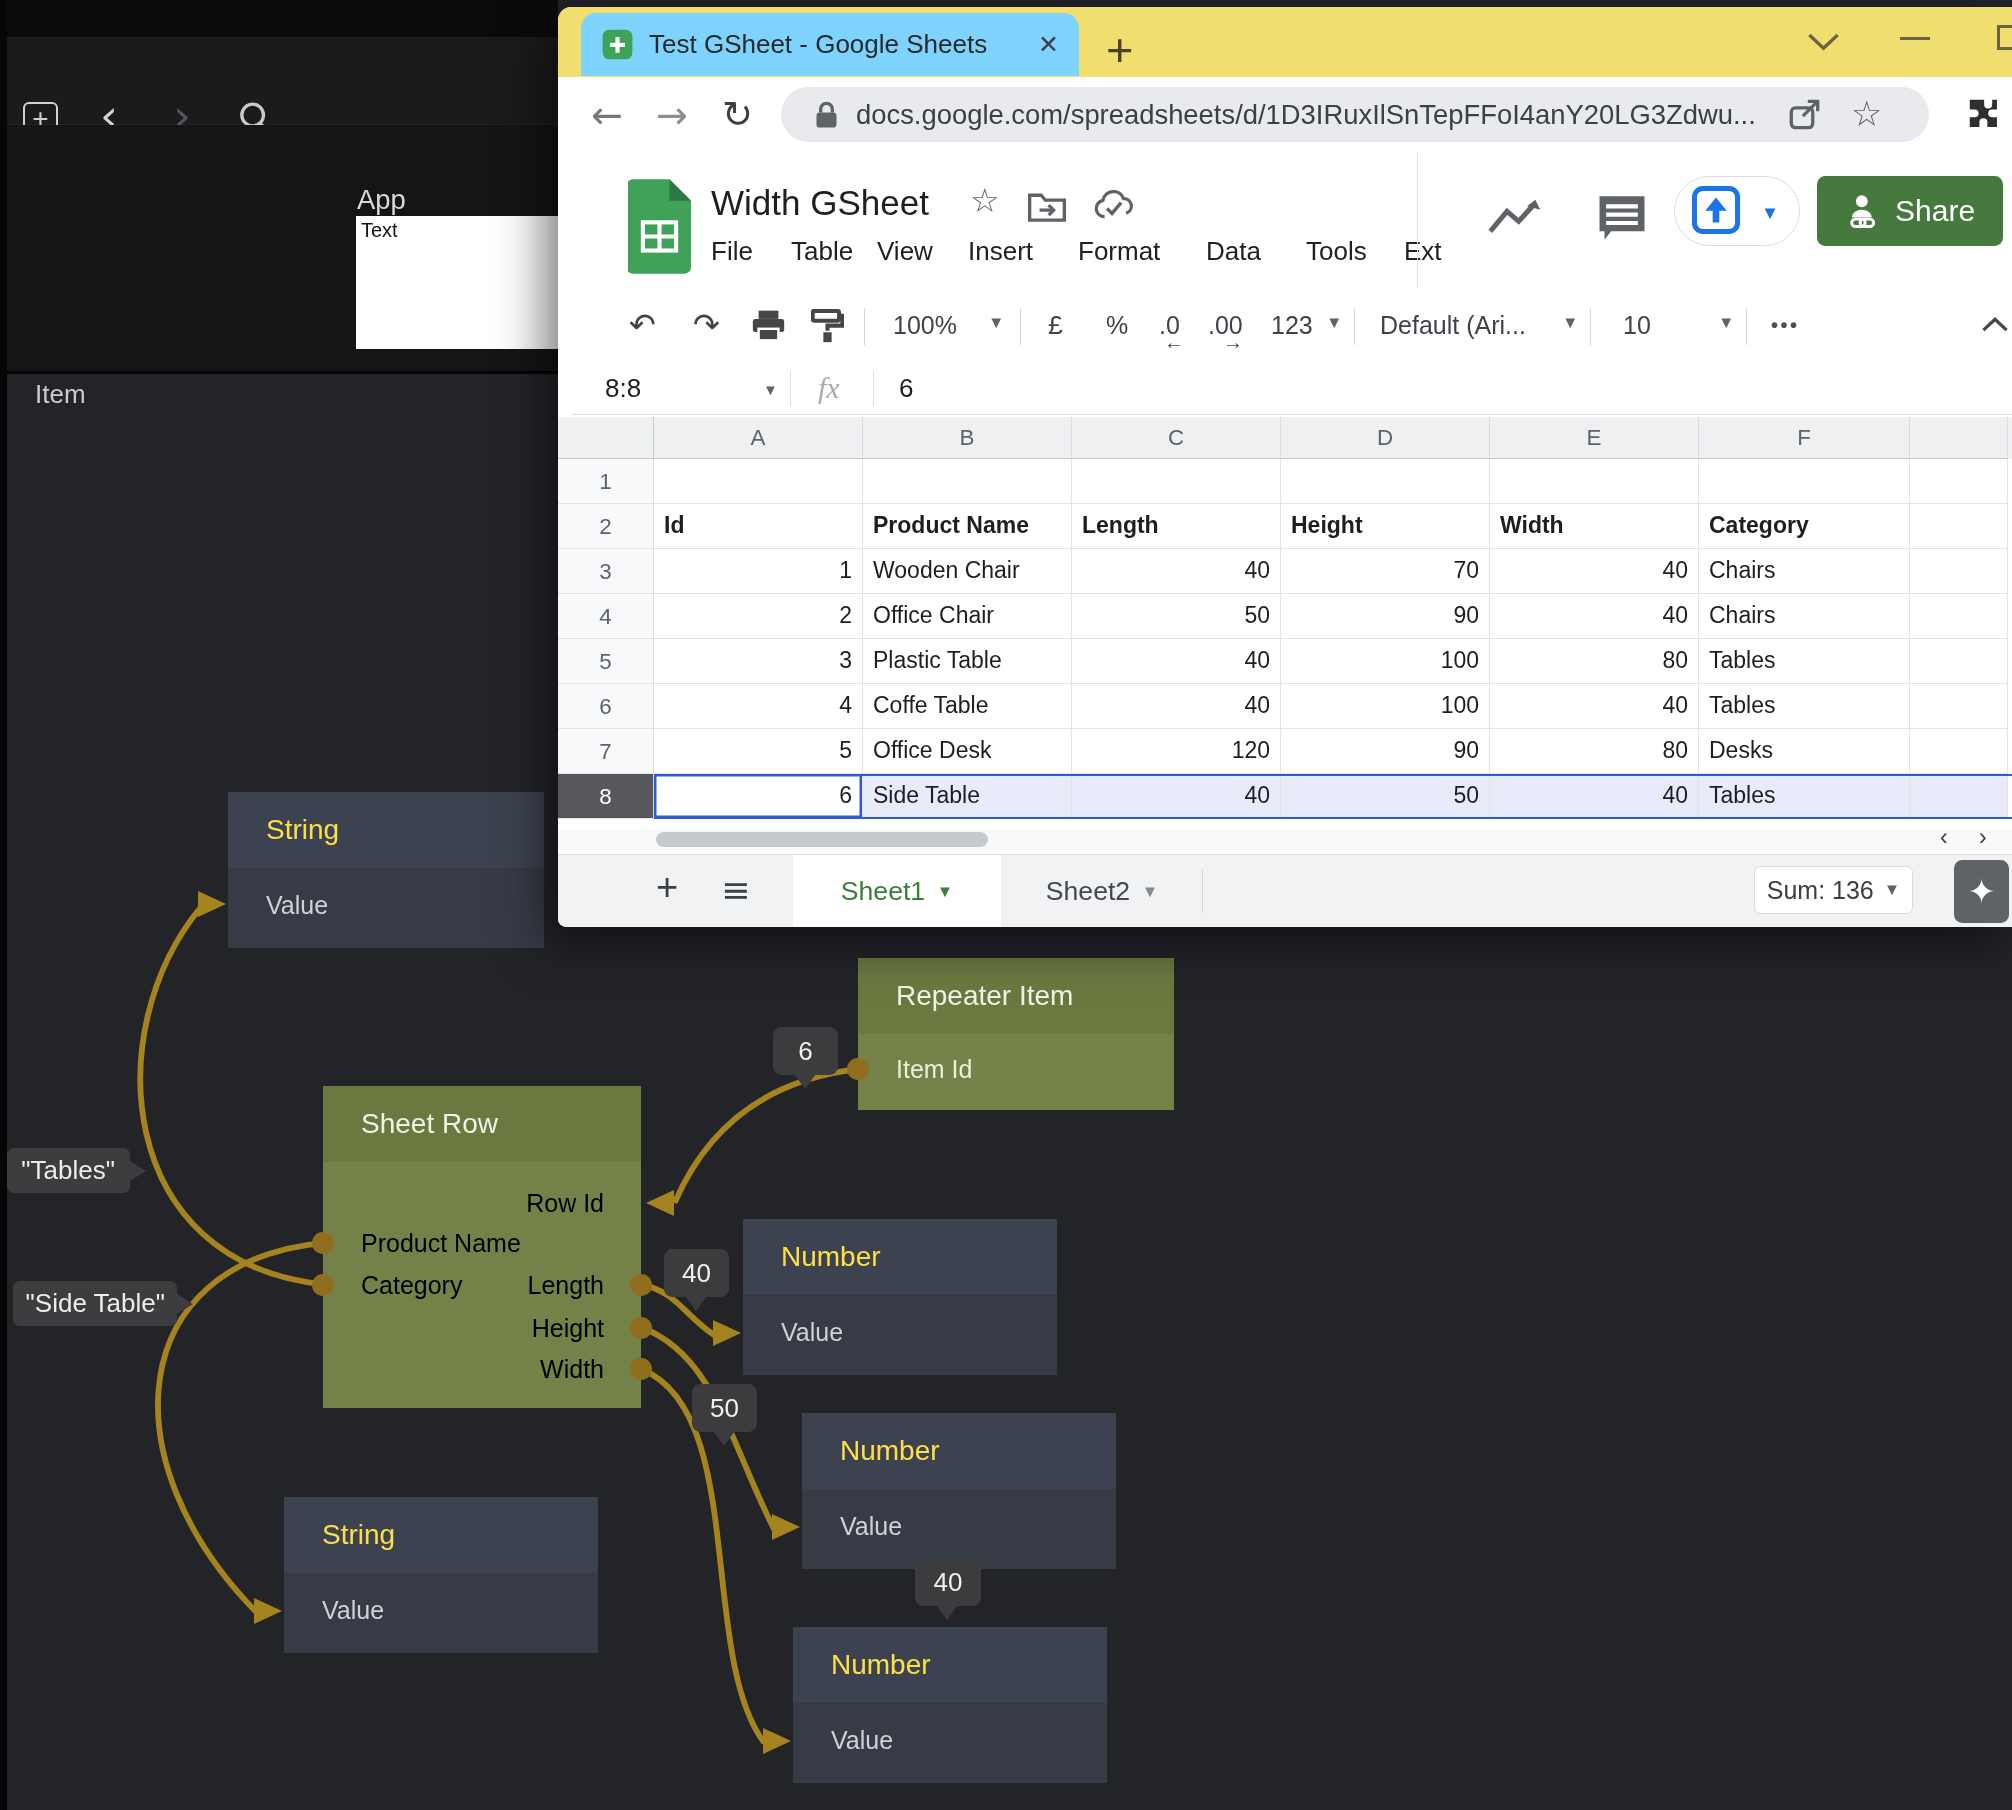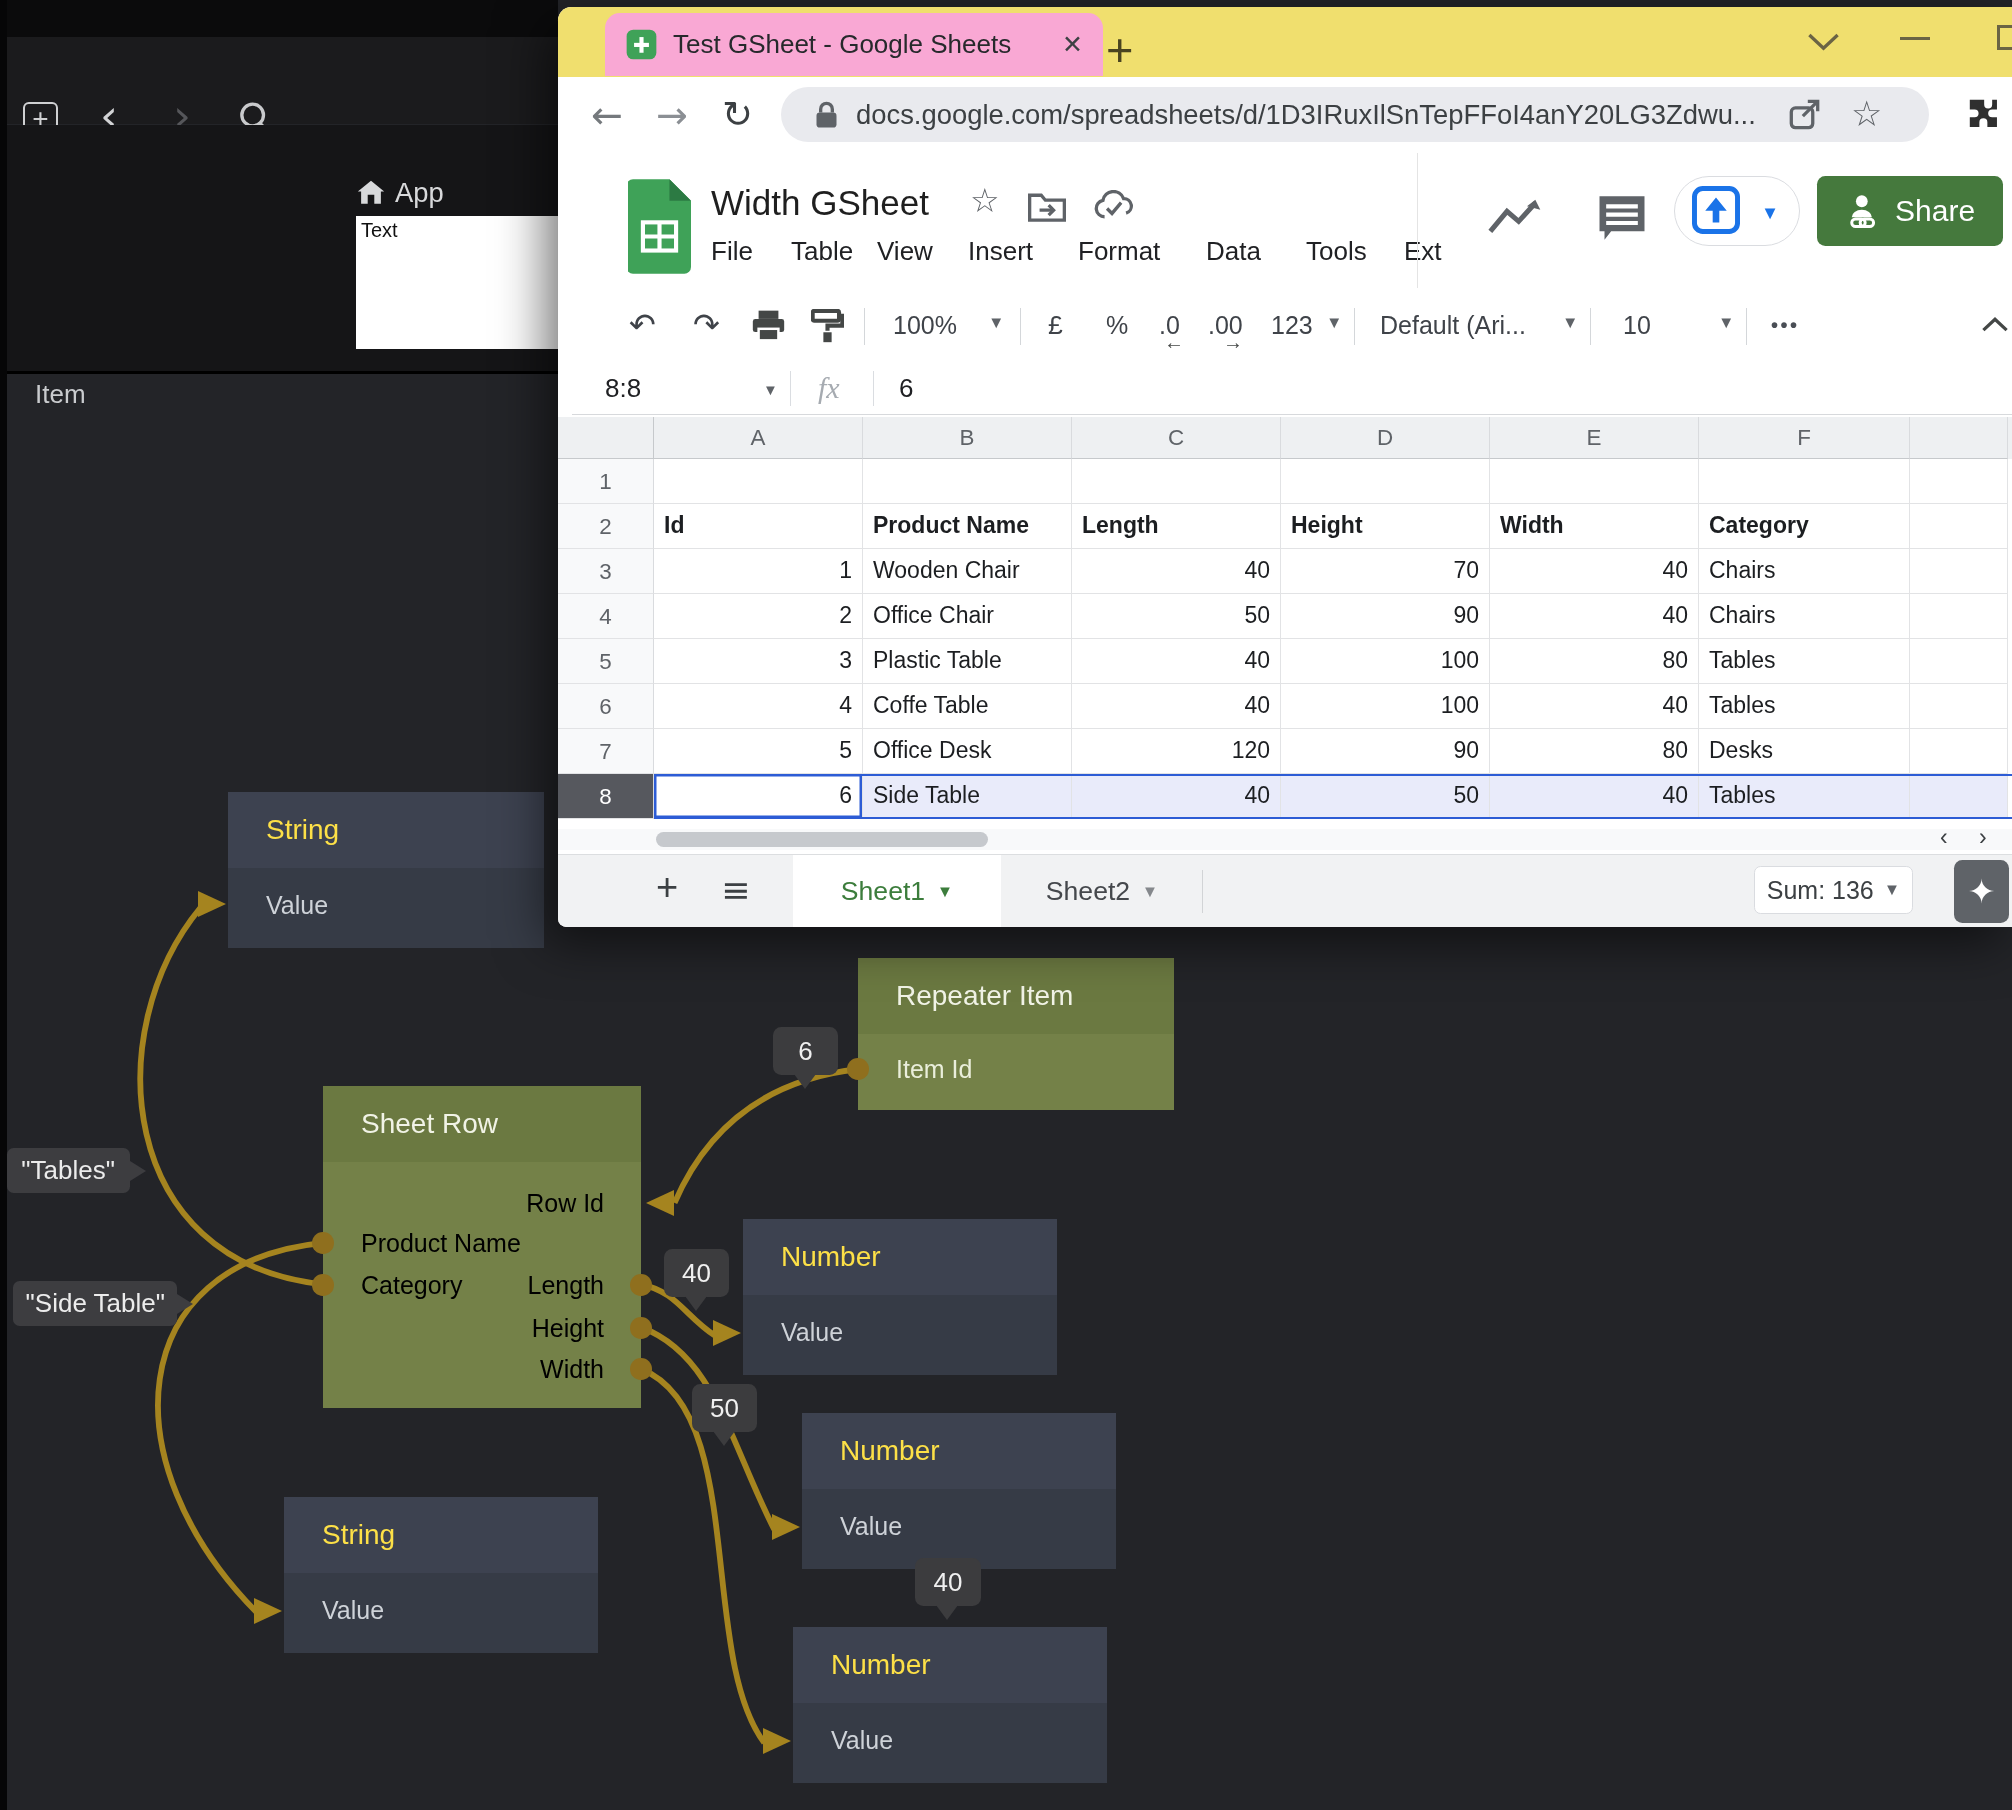--- a/index.html
+++ b/index.html
@@ -9,21 +9,21 @@
 
   
   #editor{position:absolute;left:0;top:0;width:2012px;height:1811px;background:#232428;}
   #ed-topstrip{position:absolute;left:0;top:0;width:558px;height:37px;background:#0b0b0c;}
   #ed-toolbar{position:absolute;left:0;top:37px;width:558px;height:87px;background:#1b1b1d;}
   #ed-mid{position:absolute;left:0;top:125px;width:558px;height:247px;background:#151517;}
   #ed-divider{position:absolute;left:0;top:371px;width:558px;height:2.5px;background:#000;}
   #ed-leftedge{position:absolute;left:0;top:0;width:6.6px;height:1811px;background:#060607;}
   #boxplus{left:23px;top:65px;width:35px;height:35px;border:2.5px solid #cfd0d2;border-radius:5.8px;color:#cfd0d2;font-size:28px;line-height:30px;text-align:center;font-weight:400;}
   .chev{font-size:45px;line-height:45px;font-family:"DejaVu Sans",sans-serif;}
-  #app-row{left:357px;top:174px;height:37px;display:flex;align-items:center;gap:10px;color:#d8d9db;font-size:27.4px;}
+  #app-row{left:357px;top:174px;height:37px;display:flex;align-items:center;gap:10px;color:#d8d9db;font-size:27.4px;flex-direction:column;}
   #canvas-white{left:356px;top:216px;width:203px;height:133px;background:#fff;color:#111;font-size:20px;padding:3.3px 5px;}
   #tree-item{left:35px;top:379px;color:#c9cbce;font-size:26px;}
   #tree-sel{left:0px;top:375px;width:5px;height:70px;background:#3d6ee0;}
 
   
   .node{position:absolute;z-index:3;}
   .nhd{height:76px;display:flex;align-items:center;padding-left:38px;font-size:28px;}
   .nbd{position:relative;}
   .dark .nhd{background:#3d4250;color:#fde047;}
   .dark .nbd{background:#363b46;color:#ced2d8;}
@@ -38,21 +38,21 @@
   .badge{position:absolute;z-index:5;background:#3c3c3e;border-radius:8.3px;color:#f0f0f0;font-size:26px;text-align:center;line-height:48px;height:48px;}
   .badge:after{content:"";position:absolute;left:50%;margin-left:-11.6px;bottom:-14px;border-left:11.6px solid transparent;border-right:11.6px solid transparent;border-top:15px solid #3c3c3e;}
   .vlabel{position:absolute;z-index:5;background:#3d3d40;border-radius:6.6px;color:#ececec;font-size:26px;text-align:center;line-height:45px;height:45px;}
   .vlabel:after{content:"";position:absolute;right:-16px;top:50%;margin-top:-10px;border-top:10px solid transparent;border-bottom:10px solid transparent;border-left:16.6px solid #3d3d40;}
   #wires{position:absolute;left:0;top:0;z-index:2;pointer-events:none;}
 
   
   #browser{position:absolute;left:558px;top:6.6px;width:1454px;height:920px;background:#fff;z-index:10;
            border-radius:13.3px 0 0 8.3px;overflow:hidden;box-shadow:-11.6px 15px 50px rgba(0,0,0,.55);}
   #tabstrip{position:absolute;left:0;top:0;width:1454px;height:70px;background:#f0df6e;}
-  #tab{position:absolute;left:23px;top:6.6px;width:498px;height:63px;background:#f9a8d4;border-radius:15px 15px 0 0;display:flex;align-items:center;padding:4px 20px;gap:15px;margin-left:24px;}
+  #tab{position:absolute;left:23px;top:6.6px;width:498px;height:63px;background:#7dd3fc;border-radius:15px 15px 0 0;display:flex;align-items:center;padding:4px 20px;gap:15px;}
   #tab-title{font-size:26px;color:#27292c;flex:1;white-space:nowrap;overflow:hidden;}
   #tab-close{font-size:25px;color:#3c4043;font-family:"DejaVu Sans",sans-serif;}
   #newtab{position:absolute;left:548px;top:15px;font-size:47px;font-weight:300;color:#4a4420;}
   #win-max{position:absolute;left:1439px;top:18.3px;width:25px;height:25px;border:3.3px solid #6b6444;}
   #win-min{position:absolute;left:1342px;top:30px;width:30px;height:0;border-top:3.3px solid #6b6444;}
 
   #urlrow{position:absolute;left:0;top:70px;width:1454px;height:76px;background:#fff;}
   .navic{position:absolute;top:0;height:76px;line-height:76px;font-family:"DejaVu Sans",sans-serif;}
   #urlfield{position:absolute;left:223px;top:10px;width:1148px;height:55px;background:#e9eaee;border-radius:27.4px;}
   #urltext{position:absolute;left:75px;top:0;height:55px;line-height:55px;font-size:27.4px;color:#3c4043;white-space:nowrap;}

